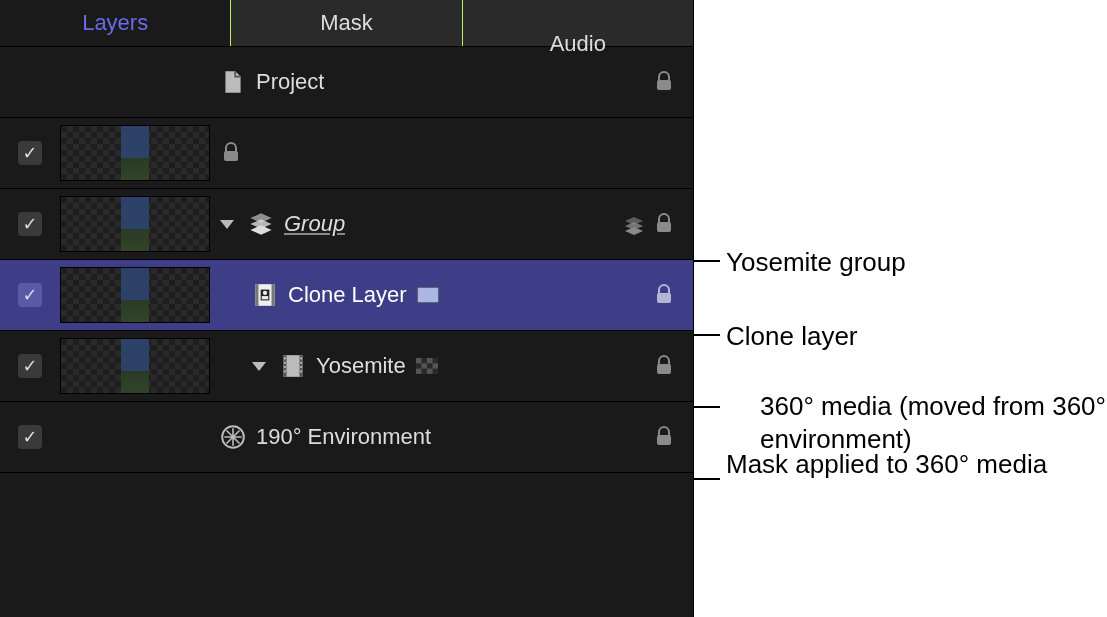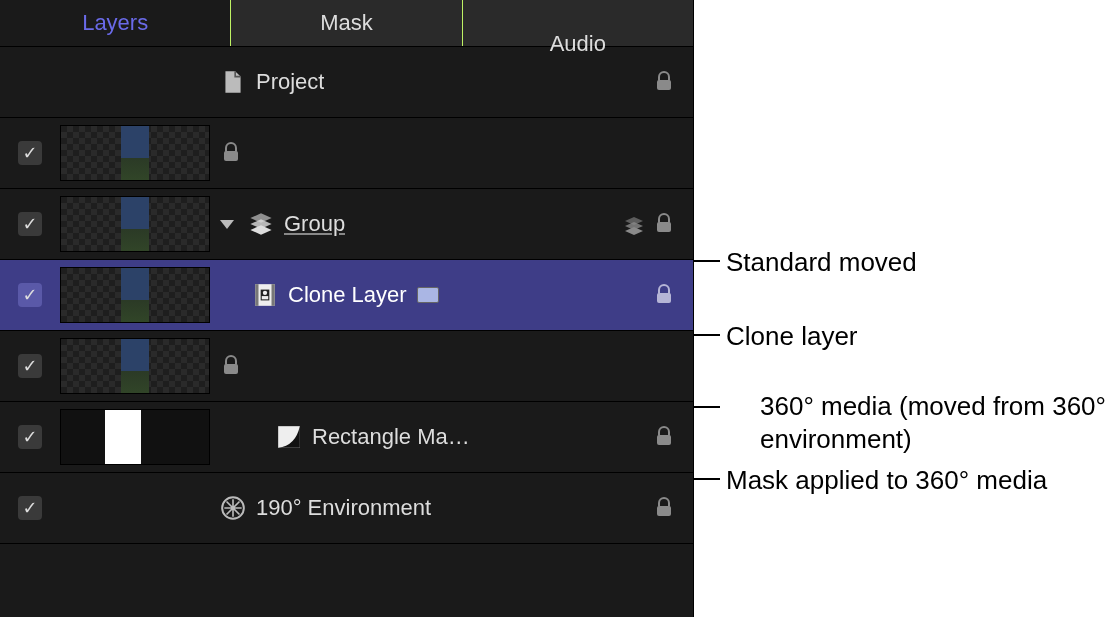--- a/index.html
+++ b/index.html
@@ -127,21 +127,21 @@
       display: flex;
       align-items: center;
       justify-content: center;
     }
     .icn svg { width: 100%; height: 100%; }
     .label {
       white-space: nowrap;
       overflow: hidden;
       text-overflow: ellipsis;
     }
-    .underline { text-decoration: underline; text-decoration-color: #888; }
+    .underline { text-decoration: underline; text-decoration-color: #888; font-style: italic; }
     .swatch {
       width: 22px; height: 16px;
       background: #aab6e4;
       border: 1px solid #666;
       border-radius: 2px;
     }
     
     .right-icons {
       display: flex;
       align-items: center;
@@ -332,50 +332,41 @@
 
   <div class="row indent-2">
     <div class="chk-col">
         <div class="chk checked"></div>
       </div>
     <div class="thumb-col">
         <div class="thumb">
           <div class="strip photo"></div>
         </div>
       </div>
-    <div class="right-icons">
-      <span class="lock"><svg viewBox="0 0 24 24">
-            <use href="#ico-lock"></use>
-          </svg></span>
-    </div>
-  </div>
-
-  <div class="row indent-3">
-    <div class="chk-col">
-        <div class="chk checked"></div>
-      </div>
-    <div class="thumb-col">
-        <div class="thumb" style="background:#111">
-          <div class="whitebar"></div>
-        </div>
-      </div>
     <div class="name-col">
+      <span class="disclosure"></span>
       <span class="icn">
           <svg viewBox="0 0 24 24">
-            <use href="#ico-mask"></use>
-          </svg>
-        </span>
-      <span class="label">Rectangle Ma…</span>
-    </div>
-    <div class="right-icons">
-      <span class="lock"><svg viewBox="0 0 24 24">
-            <use href="#ico-lock"></use>
-          </svg></span>
-    </div>
-  </div>
+            <use href="#ico-film"></use>
+          </svg>
+        </span>
+      <span class="label">Yosemite</span>
+      <span class="icn" style="width:22px;height:16px">
+          <svg viewBox="0 0 22 16">
+            <use href="#ico-checker"></use>
+          </svg>
+        </span>
+    </div>
+    <div class="right-icons">
+      <span class="lock"><svg viewBox="0 0 24 24">
+            <use href="#ico-lock"></use>
+          </svg></span>
+    </div>
+  </div>
+
 
   <div class="row">
     <div class="chk-col">
         <div class="chk checked"></div>
       </div>
     <div class="thumb-col"></div>
     <div class="name-col indent-0">
       <span class="icn">
           <svg viewBox="0 0 24 24">
             <use href="#ico-360"></use>
@@ -386,22 +377,22 @@
     <div class="right-icons">
       <span class="lock"><svg viewBox="0 0 24 24">
             <use href="#ico-lock"></use>
           </svg></span>
     </div>
   </div>
 
 </div>
 
 <div class="line" style="left:694px; top:260px; width:26px;"></div>
-<div class="callout" style="left:726px; top:246px;">Standard moved</div>
+<div class="callout" style="left:726px; top:246px;">Yosemite group</div>
 
 <div class="line" style="left:694px; top:334px; width:26px;"></div>
 <div class="callout" style="left:726px; top:320px;">Clone layer</div>
 
 <div class="line" style="left:694px; top:406px; width:26px;"></div>
 <div class="callout" style="left:760px; top:390px; width:360px;">360° media (moved from 360° environment)</div>
 
 <div class="line" style="left:694px; top:478px; width:26px;"></div>
-<div class="callout" style="left:726px; top:464px;">Mask applied to 360° media</div>
+<div class="callout" style="left:726px; top:448px;">Mask applied to 360° media</div>
 
 </body></html>

